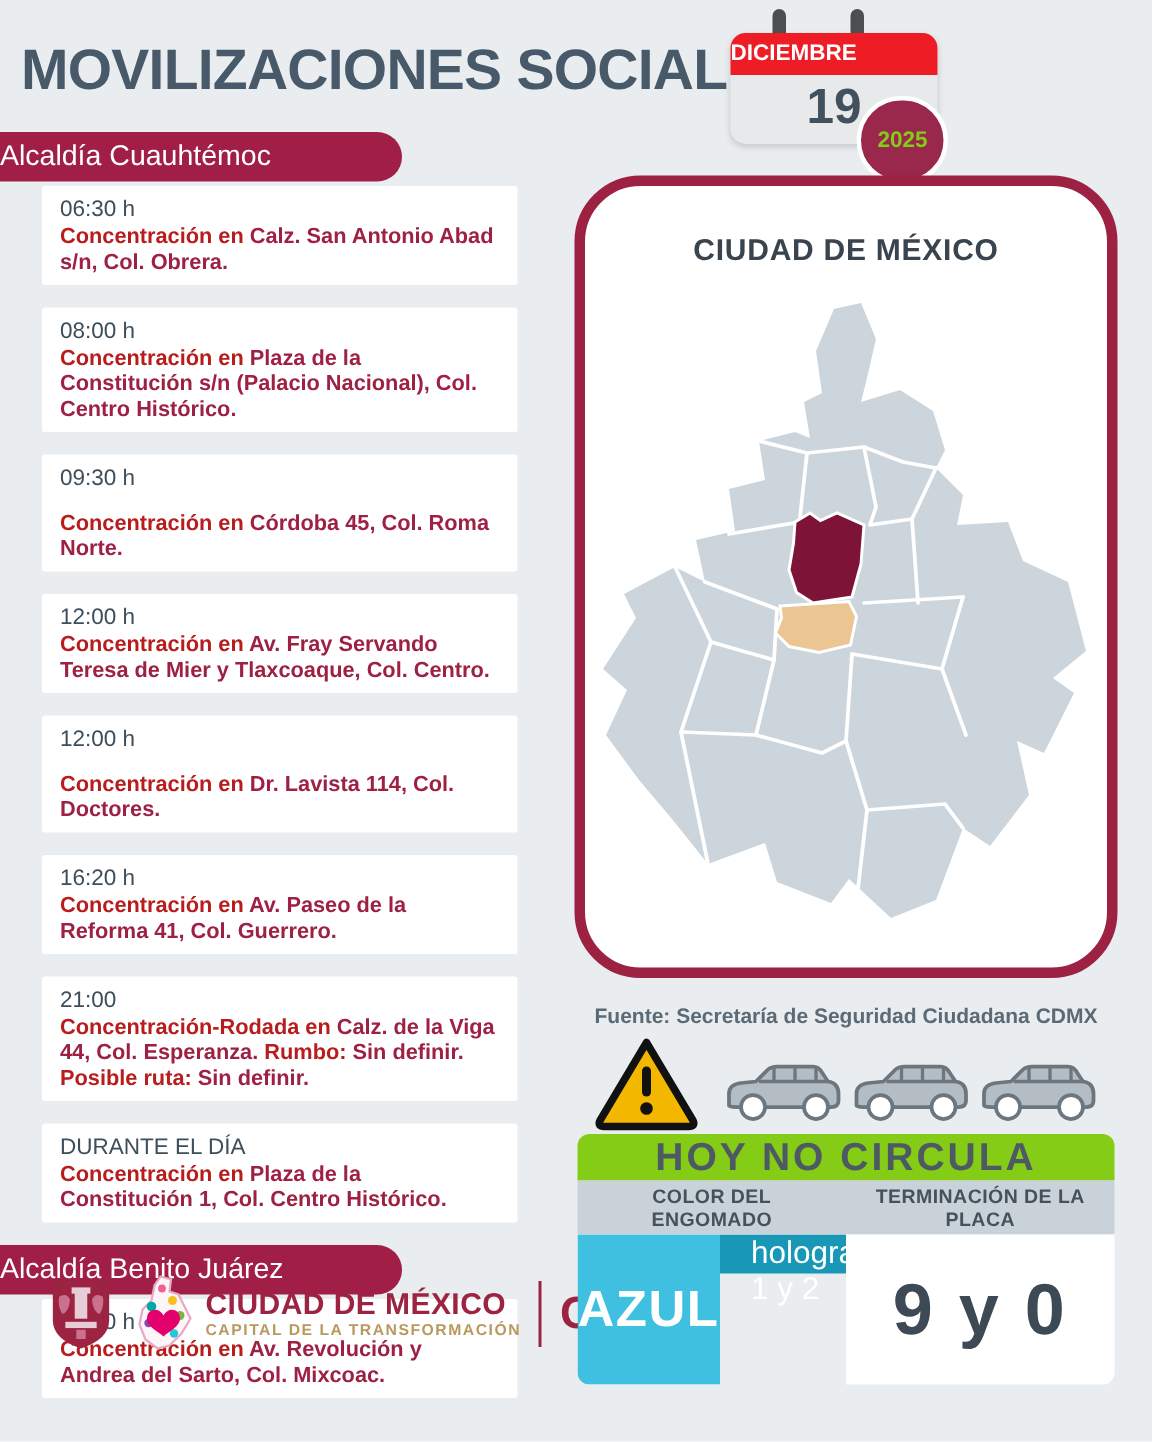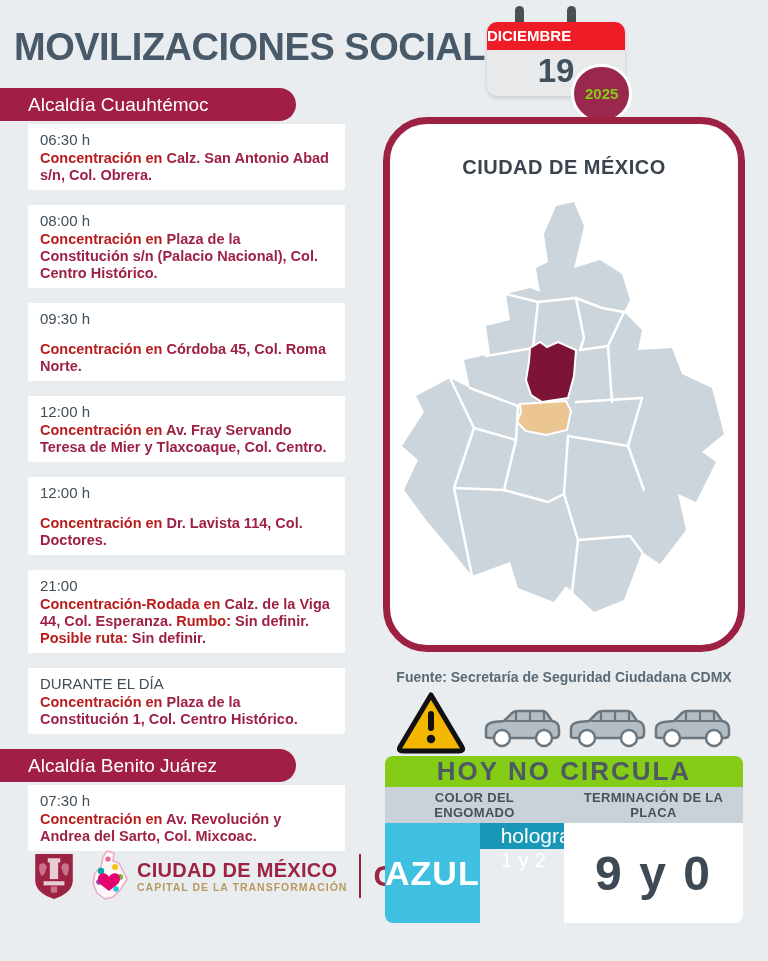--- a/index.html
+++ b/index.html
@@ -17,21 +17,21 @@
     border-radius:10px 10px 0 0;color:#fff;font-weight:bold;font-size:15px;line-height:28px;}
   .cal-peg{position:absolute;top:0;width:9px;height:26px;background:#4b4f52;border-radius:5px;}
   .cal-day{position:absolute;left:0;top:46px;width:138px;text-align:center;font-size:33px;
     font-weight:bold;color:#41525e;}
   .cal-year{position:absolute;left:84px;top:58px;background:#99284c;border:3px solid #fff;
     border-radius:999px;color:#84cc16;font-weight:bold;font-size:15px;padding:18px 11px;}
 
   
   .events-col{position:absolute;left:0;top:88px;width:346px;}
   .section-pill{width:268px;height:33px;background:#a11f46;color:#fff;font-size:19px;
-    border-radius:0 17px 17px 0;padding-left:28px;line-height:33px;margin-bottom:3px;}
+    border-radius:0 17px 17px 0;line-height:33px;margin-bottom:3px;}
   .section-pill + .event-card{margin-top:0;}
   .event-card{background:#fff;margin:0 0 15px 28px;width:293px;padding:4px 12px 6px;border-radius:2px;}
   .event-time{font-size:15px;font-weight:normal;color:#3e4e5a;line-height:17px;padding-top:3px;}
   .event-desc{font-size:14.5px;font-weight:bold;line-height:17px;margin-top:2px;}
   .event-desc.spaced{margin-top:14px;}
   .event-desc .muted{color:#b91c1c;}
   .event-desc .accent{color:#9e2144;}
   .events-col .section-pill:nth-of-type(1){margin-top:0;}
   .pill-gap{margin-top:15px;}
 
@@ -108,20 +108,24 @@
         <div class="event-time">09:30 h</div>
         <div class="event-desc spaced"><span class="muted">Concentración</span><span class="muted"> en </span><span class="accent">Córdoba 45, Col. Roma Norte.</span></div>
       </div>
       <div class="event-card">
         <div class="event-time">12:00 h</div>
         <div class="event-desc"><span class="muted">Concentración</span><span class="muted"> en </span><span class="accent">Av. Fray Servando Teresa de Mier y Tlaxcoaque, Col. Centro.</span></div>
       </div>
       <div class="event-card">
         <div class="event-time">12:00 h</div>
         <div class="event-desc spaced"><span class="muted">Concentración</span><span class="muted"> en </span><span class="accent">Dr. Lavista 114, Col. Doctores.</span></div>
+      </div>
+      <div class="event-card">
+        <div class="event-time">16:20 h</div>
+        <div class="event-desc"><span class="muted">Concentración</span><span class="muted"> en </span><span class="accent">Av. Paseo de la Reforma 41, Col. Guerrero.</span></div>
       </div>
       <div class="event-card">
         <div class="event-time">21:00</div>
         <div class="event-desc"><span class="muted">Concentración-Rodada</span><span class="muted"> en </span><span class="accent">Calz. de la Viga 44, Col. Esperanza.</span><span class="muted"> Rumbo: </span><span class="accent">Sin definir.</span><span class="muted"> Posible ruta: </span><span class="accent">Sin definir.</span></div>
       </div>
       <div class="event-card">
         <div class="event-time">DURANTE EL DÍA</div>
         <div class="event-desc"><span class="muted">Concentración</span><span class="muted"> en </span><span class="accent">Plaza de la Constitución 1, Col. Centro Histórico.</span></div>
       </div>
       <div class="section-pill pill-gap">Alcaldía Benito Juárez</div>

